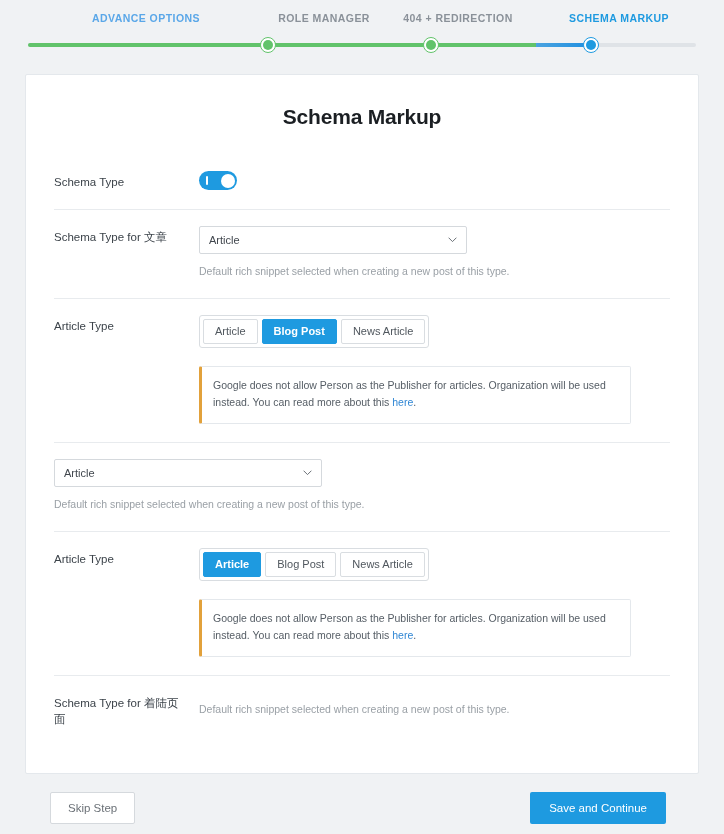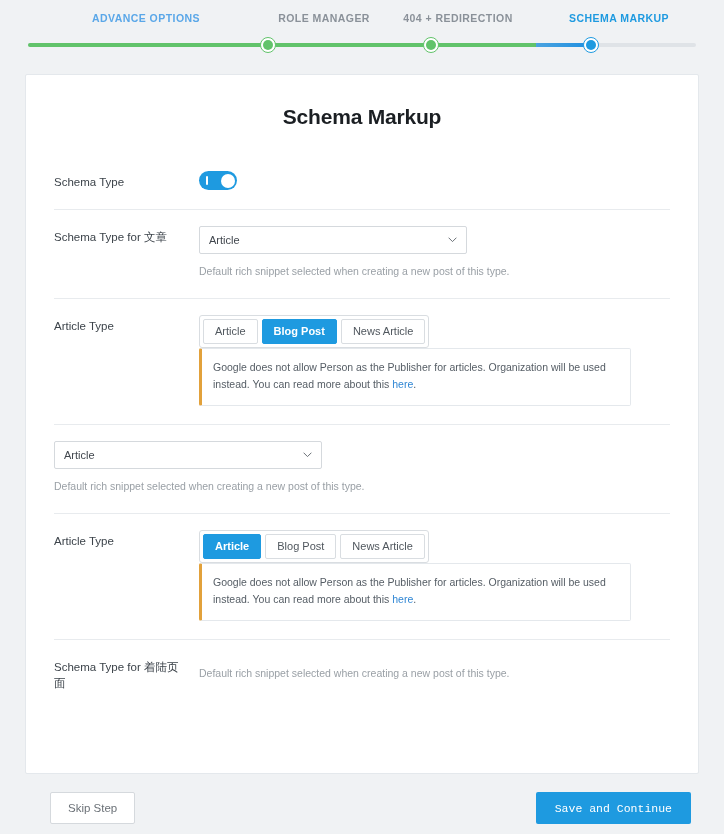--- a/index.html
+++ b/index.html
@@ -235,20 +235,21 @@
   .seg button:last-child { margin-right: 0; }
   .seg button.active {
     background: #1e9ae0;
     border-color: #1e9ae0;
     color: #ffffff;
     font-weight: 700;
   }
 
   
   .notice {
+    margin-top: 18px;
     width: 432px;
     background: #ffffff;
     border: 1px solid #e4e8ec;
     border-left: 3px solid #e2a13b;
     border-radius: 2px;
     padding: 10px 12px 11px 11px;
   }
   .notice p {
     font-size: 10.5px;
     color: #555d65;
@@ -256,41 +257,41 @@
   }
   .notice a {
     color: #2f86d4;
     text-decoration: none;
   }
 
   
   .footer {
     position: absolute;
     left: 25px;
-    right: 8px;
+    right: 33px;
     bottom: 0;
     height: 52px;
     display: flex;
     align-items: center;
     justify-content: space-between;
     padding: 0 25px;
   }
   .btn-skip {
     font-family: "Liberation Sans", sans-serif;
     font-size: 11.5px;
     color: #6b7177;
     background: #ffffff;
     border: 1px solid #d5d9dd;
     border-radius: 2px;
     height: 32px;
     padding: 0 17px;
     cursor: pointer;
   }
   .btn-save {
-    font-family: Liberation Mono, monospace;
+    font-family: Liberation Sans, sans-serif;
     font-size: 11.5px;
     color: #ffffff;
     background: #1e9ae0;
     border: none;
     border-radius: 2px;
     height: 32px;
     padding: 0 19px;
     cursor: pointer;
   }
 </style>

